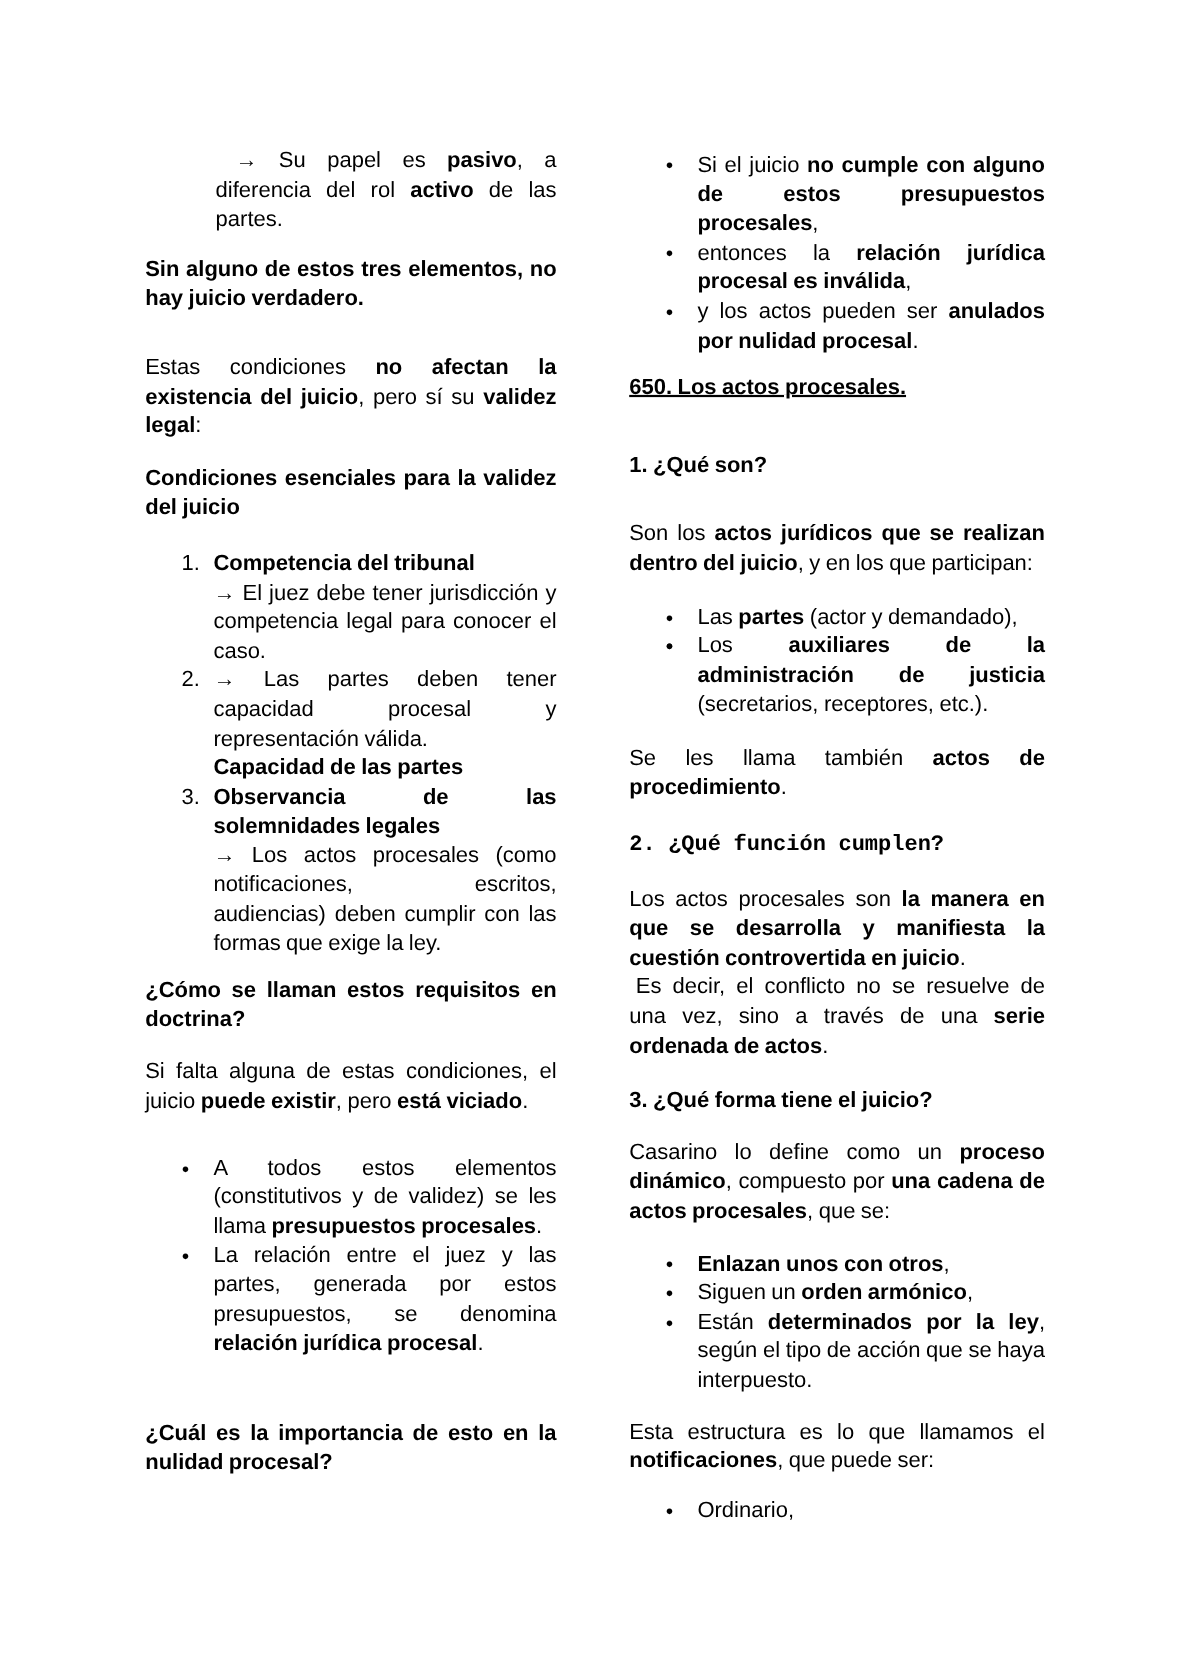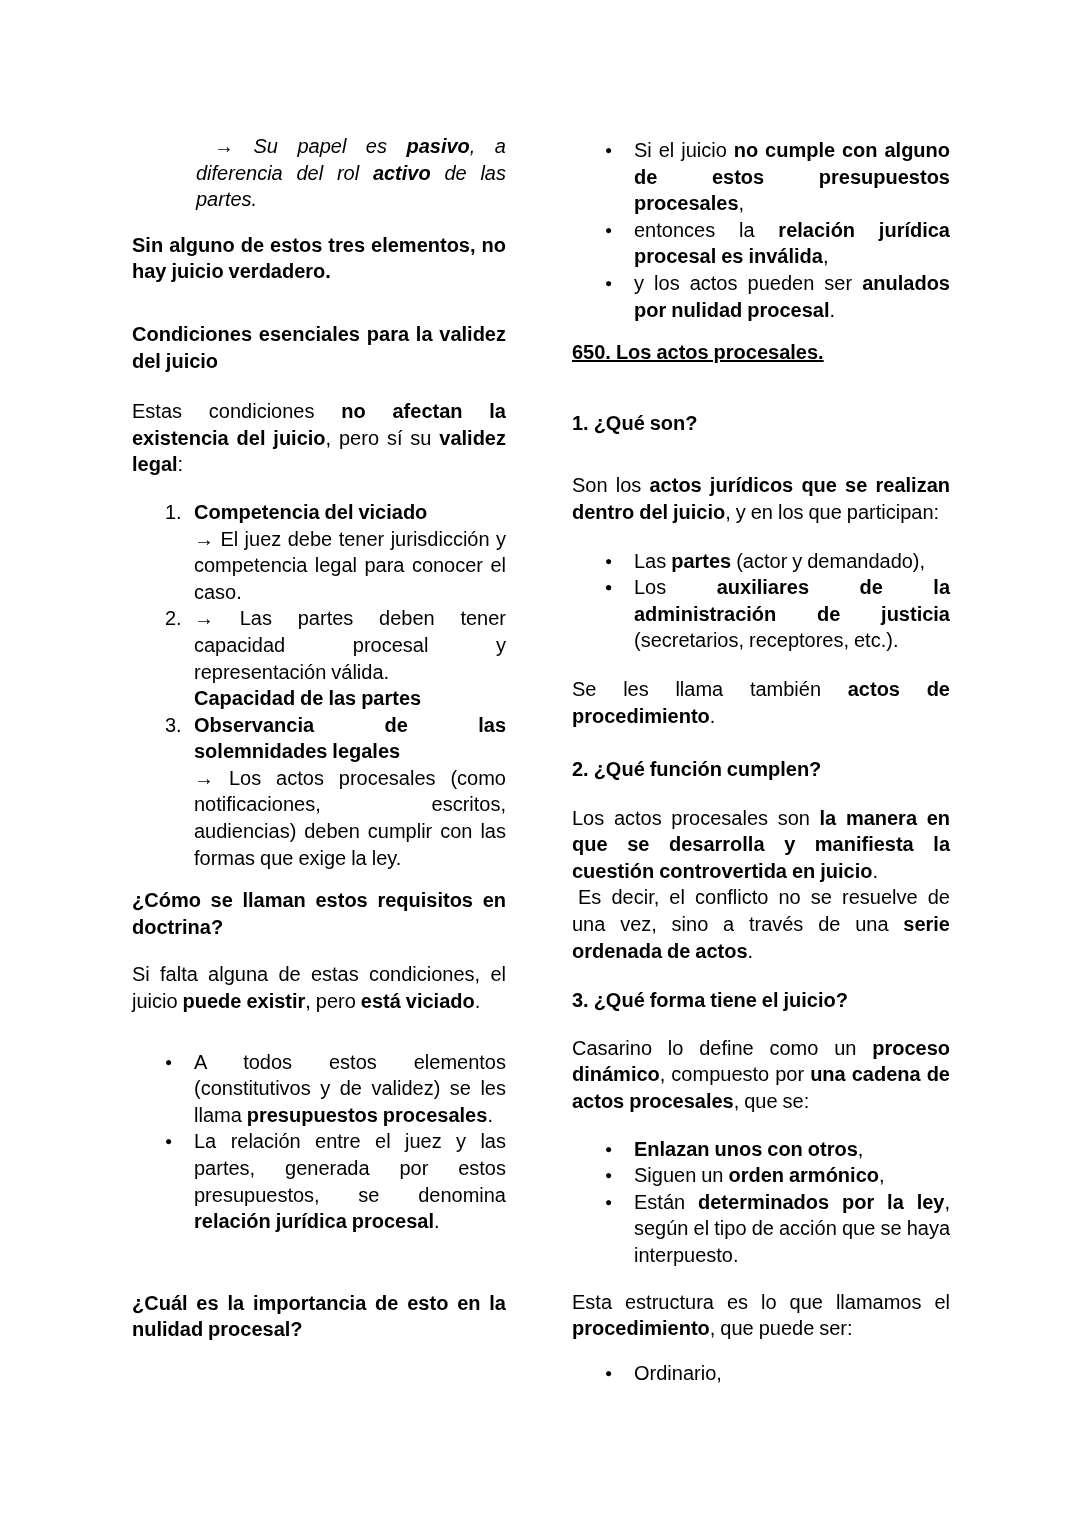--- a/index.html
+++ b/index.html
@@ -30,36 +30,36 @@
   .li   { position: relative; padding-left: 62px; }
   .marker {
     position: absolute;
     left: 33px;
     top: 0;
   }
   .marker.dot { font-size: 12px; }
   .lp { margin: 0; }
   .b  { font-weight: 700; }
   .u  { text-decoration: underline; }
-  .hang { padding-left: 64px; text-indent: 18px; font-style: italic; }
+  .hang { padding-left: 64px; text-indent: 18px; }
   .cont { text-indent: 6px; }
   .arrow { text-indent: 0; }
 </style>
 </head>
 <body>
 
 <div class="col" id="col-left">
     <p class="para hang" style="margin-bottom: 19px;"><span>→ Su papel es </span><span class="b">pasivo</span><span>, a diferencia del rol </span><span class="b">activo</span><span> de las partes.</span></p>
     <p class="para" style="margin-bottom: 36px;"><span class="b">Sin alguno de estos tres elementos, no hay juicio verdadero.</span></p>
+    <p class="para" style="margin-bottom: 21px;"><span>Estas condiciones </span><span class="b">no afectan la existencia del juicio</span><span>, pero sí su </span><span class="b">validez legal</span><span>:</span></p>
     <p class="para" style="margin-bottom: 24px;"><span class="b">Condiciones esenciales para la validez del juicio</span></p>
-    <p class="para" style="margin-bottom: 21px;"><span>Estas condiciones </span><span class="b">no afectan la existencia del juicio</span><span>, pero sí su </span><span class="b">validez legal</span><span>:</span></p>
     <div class="list" style="margin-bottom: 16px;">
       <div class="li">
         <span class="marker">1.</span>
-        <p class="lp"><span class="b">Competencia del viciado</span></p>
+        <p class="lp"><span class="b">Competencia del tribunal</span></p>
         <p class="lp arrow"><span>→ El juez debe tener jurisdicción y competencia legal para conocer el caso.</span></p>
       </div>
       <div class="li">
         <span class="marker">2.</span>
         <p class="lp arrow"><span>→ Las partes deben tener capacidad procesal y representación válida.</span></p>
         <p class="lp"><span class="b">Capacidad de las partes</span></p>
       </div>
       <div class="li">
         <span class="marker">3.</span>
         <p class="lp"><span class="b">Observancia de las solemnidades legales</span></p>
@@ -105,39 +105,39 @@
       </div>
       <div class="li">
         <span class="marker dot">●</span>
       </div>
       <div class="li">
         <span class="marker dot">●</span>
         <p class="lp"><span>Los </span><span class="b">auxiliares de la administración de justicia</span><span> (secretarios, receptores, etc.).</span></p>
       </div>
     </div>
     <p class="para" style="margin-bottom: 27px;"><span>Se les llama también </span><span class="b">actos de procedimiento</span><span>.</span></p>
-    <p class="para" style="margin-bottom: 22px;"><span class="b">2. ¿Qué función cumplen?</span></p>
+    <p class="para" style="margin-bottom: 22px; font-family: Liberation Mono, monospace;"><span class="b">2. ¿Qué función cumplen?</span></p>
     <p class="para" style="margin-bottom: 0px;"><span>Los actos procesales son </span><span class="b">la manera en que se desarrolla y manifiesta la cuestión controvertida en juicio</span><span>.</span></p>
     <p class="para cont" style="margin-bottom: 23px;"><span>Es decir, el conflicto no se resuelve de una vez, sino a través de una </span><span class="b">serie ordenada de actos</span><span>.</span></p>
     <p class="para" style="margin-bottom: 21px;"><span class="b">3. ¿Qué forma tiene el juicio?</span></p>
     <p class="para" style="margin-bottom: 21px; margin-top: 20px;"><span>Casarino lo define como un </span><span class="b">proceso dinámico</span><span>, compuesto por </span><span class="b">una cadena de actos procesales</span><span>, que se:</span></p>
     <div class="list" style="margin-bottom: 20px;">
       <div class="li">
         <span class="marker dot">●</span>
         <p class="lp"><span class="b">Enlazan unos con otros</span><span>,</span></p>
       </div>
       <div class="li">
         <span class="marker dot">●</span>
         <p class="lp"><span>Siguen un </span><span class="b">orden armónico</span><span>,</span></p>
       </div>
       <div class="li">
         <span class="marker dot">●</span>
         <p class="lp"><span>Están </span><span class="b">determinados por la ley</span><span>, según el tipo de acción que se haya interpuesto.</span></p>
       </div>
     </div>
-    <p class="para" style="margin-bottom: 18px;"><span>Esta estructura es lo que llamamos el </span><span class="b">procedimiento</span><span>, que puede ser:</span></p>
+    <p class="para" style="margin-bottom: 18px;"><span>Esta estructura es lo que llamamos el </span><span class="b">notificaciones</span><span>, que puede ser:</span></p>
     <div class="list" style="margin-bottom: 0px;">
       <div class="li">
         <span class="marker dot">●</span>
         <p class="lp"><span>Ordinario,</span></p>
       </div>
     </div>
   </div>
 
 </body></html>

